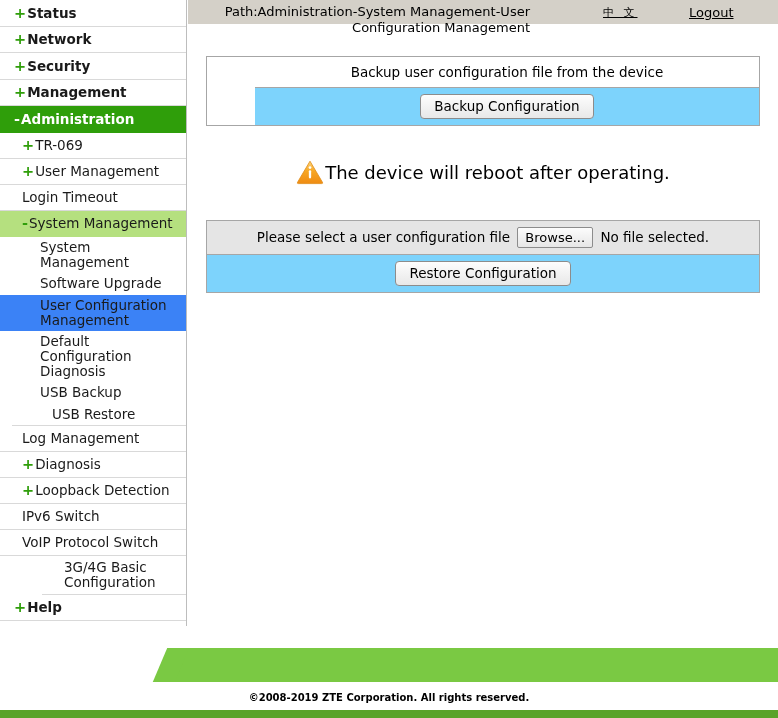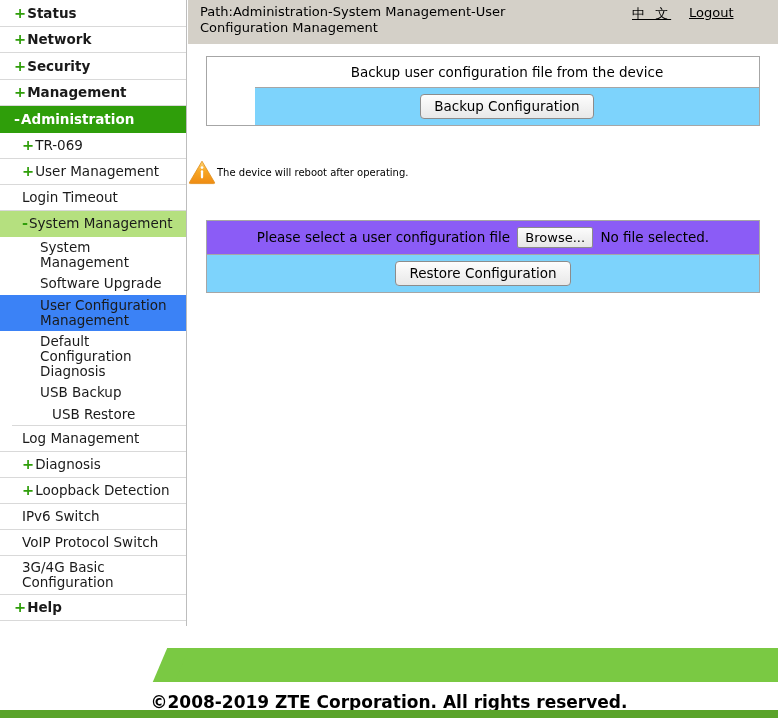--- a/index.html
+++ b/index.html
@@ -57,55 +57,55 @@
     font-size: 13.5px;
     border-bottom: none;
     min-height: 22px;
     line-height: 15px;
     display: block;
     padding-top: 3px;
     padding-bottom: 3px;
   }
   .sub2.sel { background: #3b82f6; }
   .sub2-last { border-bottom: 1px solid #d9d9d9; margin-left: 12px; }
-  .nav-row.two-line { line-height: 15px; display: block; padding-top: 4px; padding-bottom: 4px; }
+  .nav-row.two-line { line-height: 15px; display: block; padding-top: 4px; padding-bottom: 4px; margin-left: 42px; }
   #sidebar-tail { height: 62px; background: #fff; position: relative; }
   #help-badge {
     position: absolute;
     right: 14px; bottom: 12px;
     width: 20px; height: 20px;
     border-radius: 50%;
     background: #2f9e0a;
     color: #fff;
     font-size: 13px;
     font-weight: bold;
     display: flex; align-items: center; justify-content: center;
     cursor: pointer;
     line-height: 1;
   }
 
   
   #header {
     position: absolute; left: 188px; top: 0;
-    width: 590px; height: 44px;
+    width: 590px; height: 24px;
     background: #d4d0c8;
+    text-align: right;
   }
   #breadcrumb {
     position: absolute; left: 12px; top: 4px;
     width: 330px;
     font-size: 13px; color: #000;
     line-height: 16px;
   }
   #lang-link {
     position: absolute; left: 415px; top: 5px;
-    font-size: 13px; color: #000;
+    font-size: 11px; color: #000;
     text-decoration: underline;
     cursor: pointer;
     letter-spacing: 3px;
-    margin-left: 29px;
   }
   #logout-link {
     position: absolute; left: 501px; top: 5px;
     font-size: 13px; color: #000;
     text-decoration: underline;
     cursor: pointer;
   }
 
   
   #main { position: absolute; left: 188px; top: 40px; width: 590px; }
@@ -134,29 +134,29 @@
     color: #000;
     background: linear-gradient(#fdfdfd, #e8e8e8);
     border: 1px solid #8c8c8c;
     border-radius: 4px;
     padding: 3px 13px 4px;
     cursor: pointer;
   }
   #backup-panel { margin-top: 16px; padding-left: 48px; }
   #notice {
     display: flex; align-items: center;
-    justify-content: flex-start;
+    justify-content: center;
     gap: 1px;
     margin-top: 33px;
-    font-size: 10px; color: #000;
+    font-size: 18px; color: #000;
   }
   #warn-icon { width: 28px; height: 26px; flex: 0 0 auto; }
   #restore-panel { margin-top: 35px; }
   .file-row {
-    background: #8b5cf6;
+    background: #e5e5e5;
     font-size: 13.5px;
     color: #000;
     padding: 6px 4px;
     border-bottom: 1px solid #a6a6a6;
     text-align: center;
   }
   .browse-btn {
     font-family: "DejaVu Sans", "Liberation Sans", sans-serif;
     font-size: 13px;
     background: linear-gradient(#fcfcfc, #e6e6e6);
@@ -185,21 +185,21 @@
   #banner-big-skew {
     position: absolute; left: 182px; top: 0;
     width: 30px; height: 34px;
     background: #7ac943;
     transform: skewX(-23deg);
   }
   #copyright {
     position: absolute; left: 0; top: 66px;
     width: 778px;
     text-align: center;
-    font-size: 17px;
+    font-size: 10px;
     font-weight: bold;
     color: #000;
   }
   #bottom-bar {
     position: absolute; left: 0; top: 710px;
     width: 778px; height: 8px;
     background: #5aa32a;
   }
 </style>
 </head>

